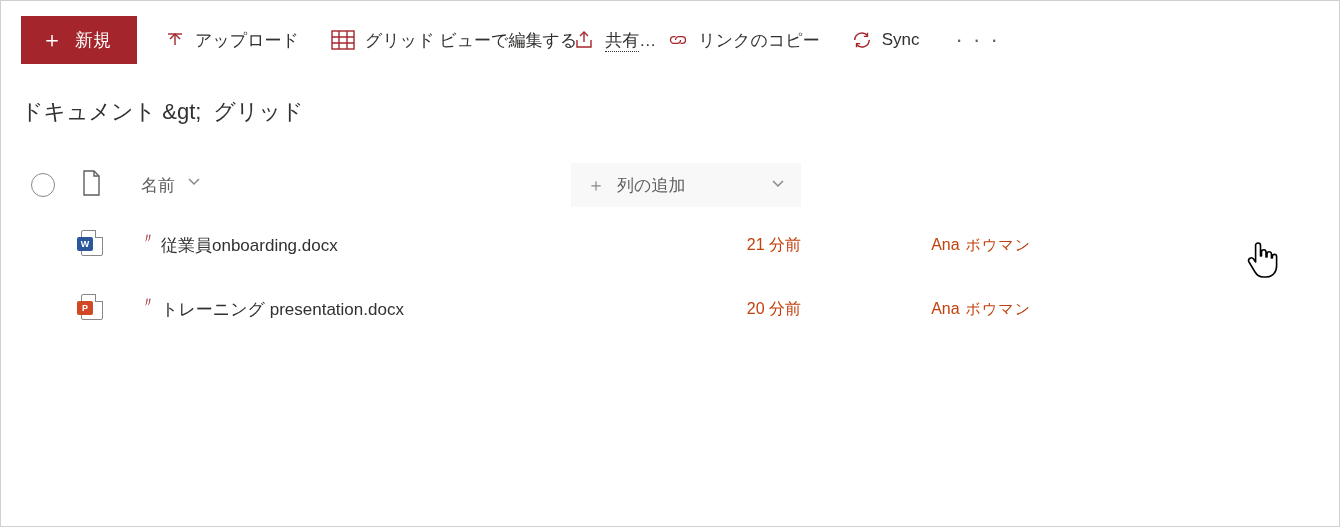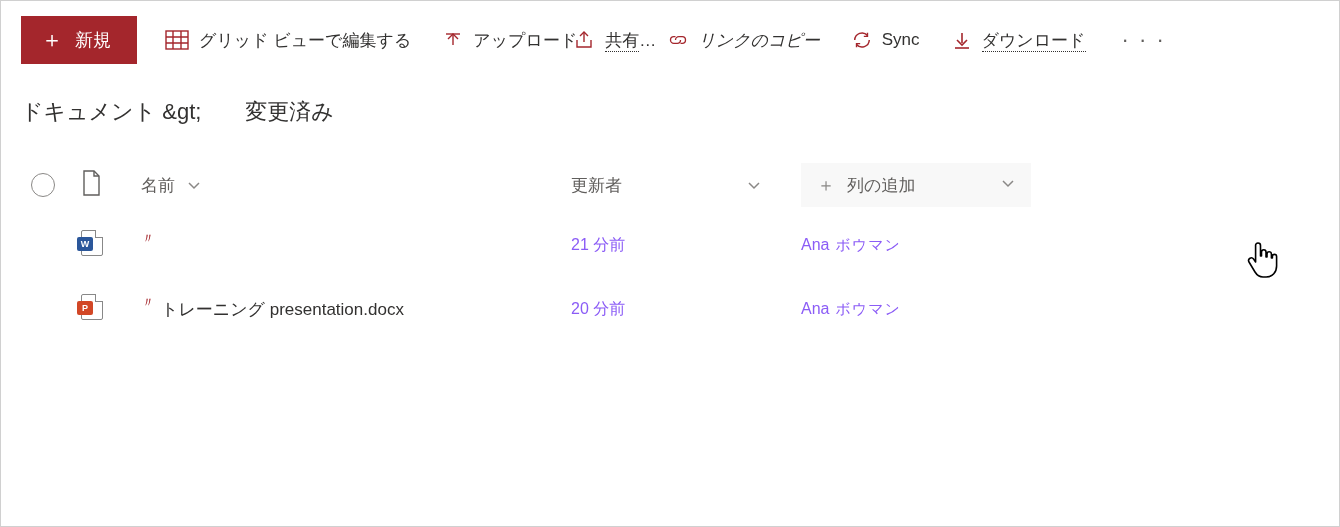--- a/index.html
+++ b/index.html
@@ -46,43 +46,43 @@
     white-space: nowrap;
   }
   .cmd .ico { color: #a4262c; display: inline-flex; align-items: center; }
   .cmd .ico svg { width: 20px; height: 20px; }
   .tb-share .ico svg { width: 22px; height: 22px; }
   .tb-grid  .ico svg { width: 24px; height: 20px; }
   .dotted-u { border-bottom: 1px dotted #323130; padding-bottom: 1px; }
   .overflow-dots { font-size: 22px; color: #605e5c; letter-spacing: 2px; cursor: pointer; padding: 0 8px; }
 
   .tb-share    { margin-left: -36px; }
-  .tb-copylink { margin-left: -20px; font-style: italic; }
+  .tb-copylink { margin-left: -20px; }
 
   
   .breadcrumb {
     display: flex;
     align-items: baseline;
-    gap: 44px;
+    gap: 12px;
     padding: 18px 20px 30px 20px;
     font-size: 22px;
     color: #323130;
   }
   .breadcrumb .current { font-weight: 400; }
 
   
   .list { padding: 0 20px; }
   .row {
     display: grid;
     grid-template-columns: 60px 60px 430px 230px 230px 320px;
     align-items: center;
     min-height: 56px;
   }
   .header-row { color: #605e5c; font-size: 17px; }
-  .header-cell { display: flex; align-items: flex-end; gap: 12px; cursor: pointer; font-family: Liberation Mono, monospace; }
+  .header-cell { display: flex; align-items: flex-start; gap: 12px; cursor: pointer; font-family: Liberation Mono, monospace; }
   .chev { color: #8a8886; }
   .chev svg { width: 14px; height: 14px; }
 
   .add-col {
     background: #f8f8f8;
     padding: 10px 16px;
     display: flex;
     align-items: center;
     gap: 12px;
     color: #605e5c;
@@ -133,21 +133,21 @@
     border-radius: 2px;
     color: #fff;
     font-size: 9px;
     font-weight: 700;
     display: flex; align-items: center; justify-content: center;
     font-family: "Segoe UI", sans-serif;
   }
   .badge-word { background: #2b579a; }
   .badge-ppt  { background: #d24726; }
 
-  .mod-cell, .auth-cell { color: #8b5cf6; font-size: 16px; }
+  .mod-cell, .auth-cell { color: #c2410c; font-size: 16px; text-align: right; }
   .auth-cell .first { letter-spacing: 0; }
   .auth-cell .last  { margin-left: 6px; letter-spacing: 1px; font-size: 15px; margin-top: 33px; }
 
   
   .cursor-hand {
     position: absolute;
     left: 1243px;
     top: 238px;
     pointer-events: none;
   }
@@ -155,39 +155,39 @@
 </style>
 </head>
 <body>
 
 <div class="toolbar">
   <button class="btn-new">
     <span class="plus">＋</span>
     <span>新規</span>
   </button>
 
-  <div class="cmd tb-grid">
-    <span class="ico">
-      <svg viewBox="0 0 24 20" fill="none" stroke="currentColor" stroke-width="1.4">
-        <rect x="1" y="1" width="22" height="18"></rect>
-        <path d="M1 7h22M1 13h22M8 1v18M16 1v18"></path>
-      </svg>
-    </span>
-    <span>グリッド ビューで編集する</span>
-  </div>
-
   <div class="cmd">
     <span class="ico">
       <svg viewBox="0 0 20 20" fill="none" stroke="currentColor" stroke-width="1.4">
         <path d="M10 15V4"></path>
           <path d="M5 9l5-5 5 5"></path>
           <path d="M3 4h14"></path>
       </svg>
     </span>
     <span>アップロード</span>
+  </div>
+
+  <div class="cmd tb-grid">
+    <span class="ico">
+      <svg viewBox="0 0 24 20" fill="none" stroke="currentColor" stroke-width="1.4">
+        <rect x="1" y="1" width="22" height="18"></rect>
+        <path d="M1 7h22M1 13h22M8 1v18M16 1v18"></path>
+      </svg>
+    </span>
+    <span>グリッド ビューで編集する</span>
   </div>
 
   <div class="cmd tb-share">
     <span class="ico">
       <svg viewBox="0 0 22 22" fill="none" stroke="currentColor" stroke-width="1.4">
         <path d="M4 11v7h14v-7"></path>
           <path d="M11 3v10"></path>
           <path d="M7 7l4-4 4 4"></path>
       </svg>
     </span>
@@ -209,64 +209,46 @@
       <svg viewBox="0 0 22 22" fill="none" stroke="currentColor" stroke-width="1.6">
         <path d="M3 11a8 8 0 0 1 14-5"></path>
           <path d="M19 11a8 8 0 0 1-14 5"></path>
         <path d="M17 3v4h-4"></path>
           <path d="M5 19v-4h4"></path>
       </svg>
     </span>
     <span>Sync</span>
   </div>
 
-  <div class="cmd">
-    <span class="ico">
-      <svg viewBox="0 0 20 20" fill="none" stroke="currentColor" stroke-width="1.6">
-        <path d="M10 3v10"></path>
-          <path d="M5 10l5 5 5-5"></path>
-          <path d="M3 18h14"></path>
-      </svg>
-    </span>
-    <span><span class="dotted-u">ダウンロード</span></span>
-  </div>
 
   <div class="overflow-dots">· · ·</div>
 </div>
 
 <div class="breadcrumb">
   <span>
     <span>ドキュメント</span> <span>&amp;gt;</span>
   </span>
-  <span class="current">変更済み</span>
+  <span class="current">グリッド</span>
 </div>
 
 <div class="list">
 
   <div class="row header-row">
     <div>
       <div class="sel-circle"></div>
     </div>
     <div class="file-ico-head">
       <svg viewBox="0 0 20 26" fill="none" stroke="currentColor" stroke-width="1.4">
         <path d="M3 1h10l5 5v19H3z"></path>
           <path d="M13 1v5h5"></path>
       </svg>
     </div>
     <div class="header-cell">
       <span>名前</span>
       <span class="chev">
-        <svg viewBox="0 0 14 14" fill="none" stroke="currentColor" stroke-width="1.5">
-            <path d="M2 5l5 5 5-5"></path>
-          </svg>
-      </span>
-    </div>
-    <div class="header-cell">
-      <span>更新者</span>
-      <span class="chev" style="margin-left:auto;margin-right:40px">
         <svg viewBox="0 0 14 14" fill="none" stroke="currentColor" stroke-width="1.5">
             <path d="M2 5l5 5 5-5"></path>
           </svg>
       </span>
     </div>
     <div class="add-col">
       <span class="plus-sm">＋</span>
       <span>列の追加</span>
       <span class="chev">
         <svg viewBox="0 0 14 14" fill="none" stroke="currentColor" stroke-width="1.5">
@@ -278,20 +260,21 @@
 
   <div id="rows">
       <div class="row data-row">
         <div></div>
         <div><span class="file-text-icon">
             <span class="page"></span>
             <span class="badge badge-word">W</span>
           </span></div>
         <div class="fname">
           <span class="new-mark">〃</span>
+          <span>従業員onboarding.docx</span>
         </div>
         <div class="mod-cell">21 分前</div>
         <div class="auth-cell"><span class="first">Ana</span><span class="last">ボウマン</span></div>
         <div></div>
       </div>
       <div class="row data-row">
         <div></div>
         <div><span class="file-text-icon">
             <span class="page"></span>
             <span class="badge badge-ppt">P</span>

